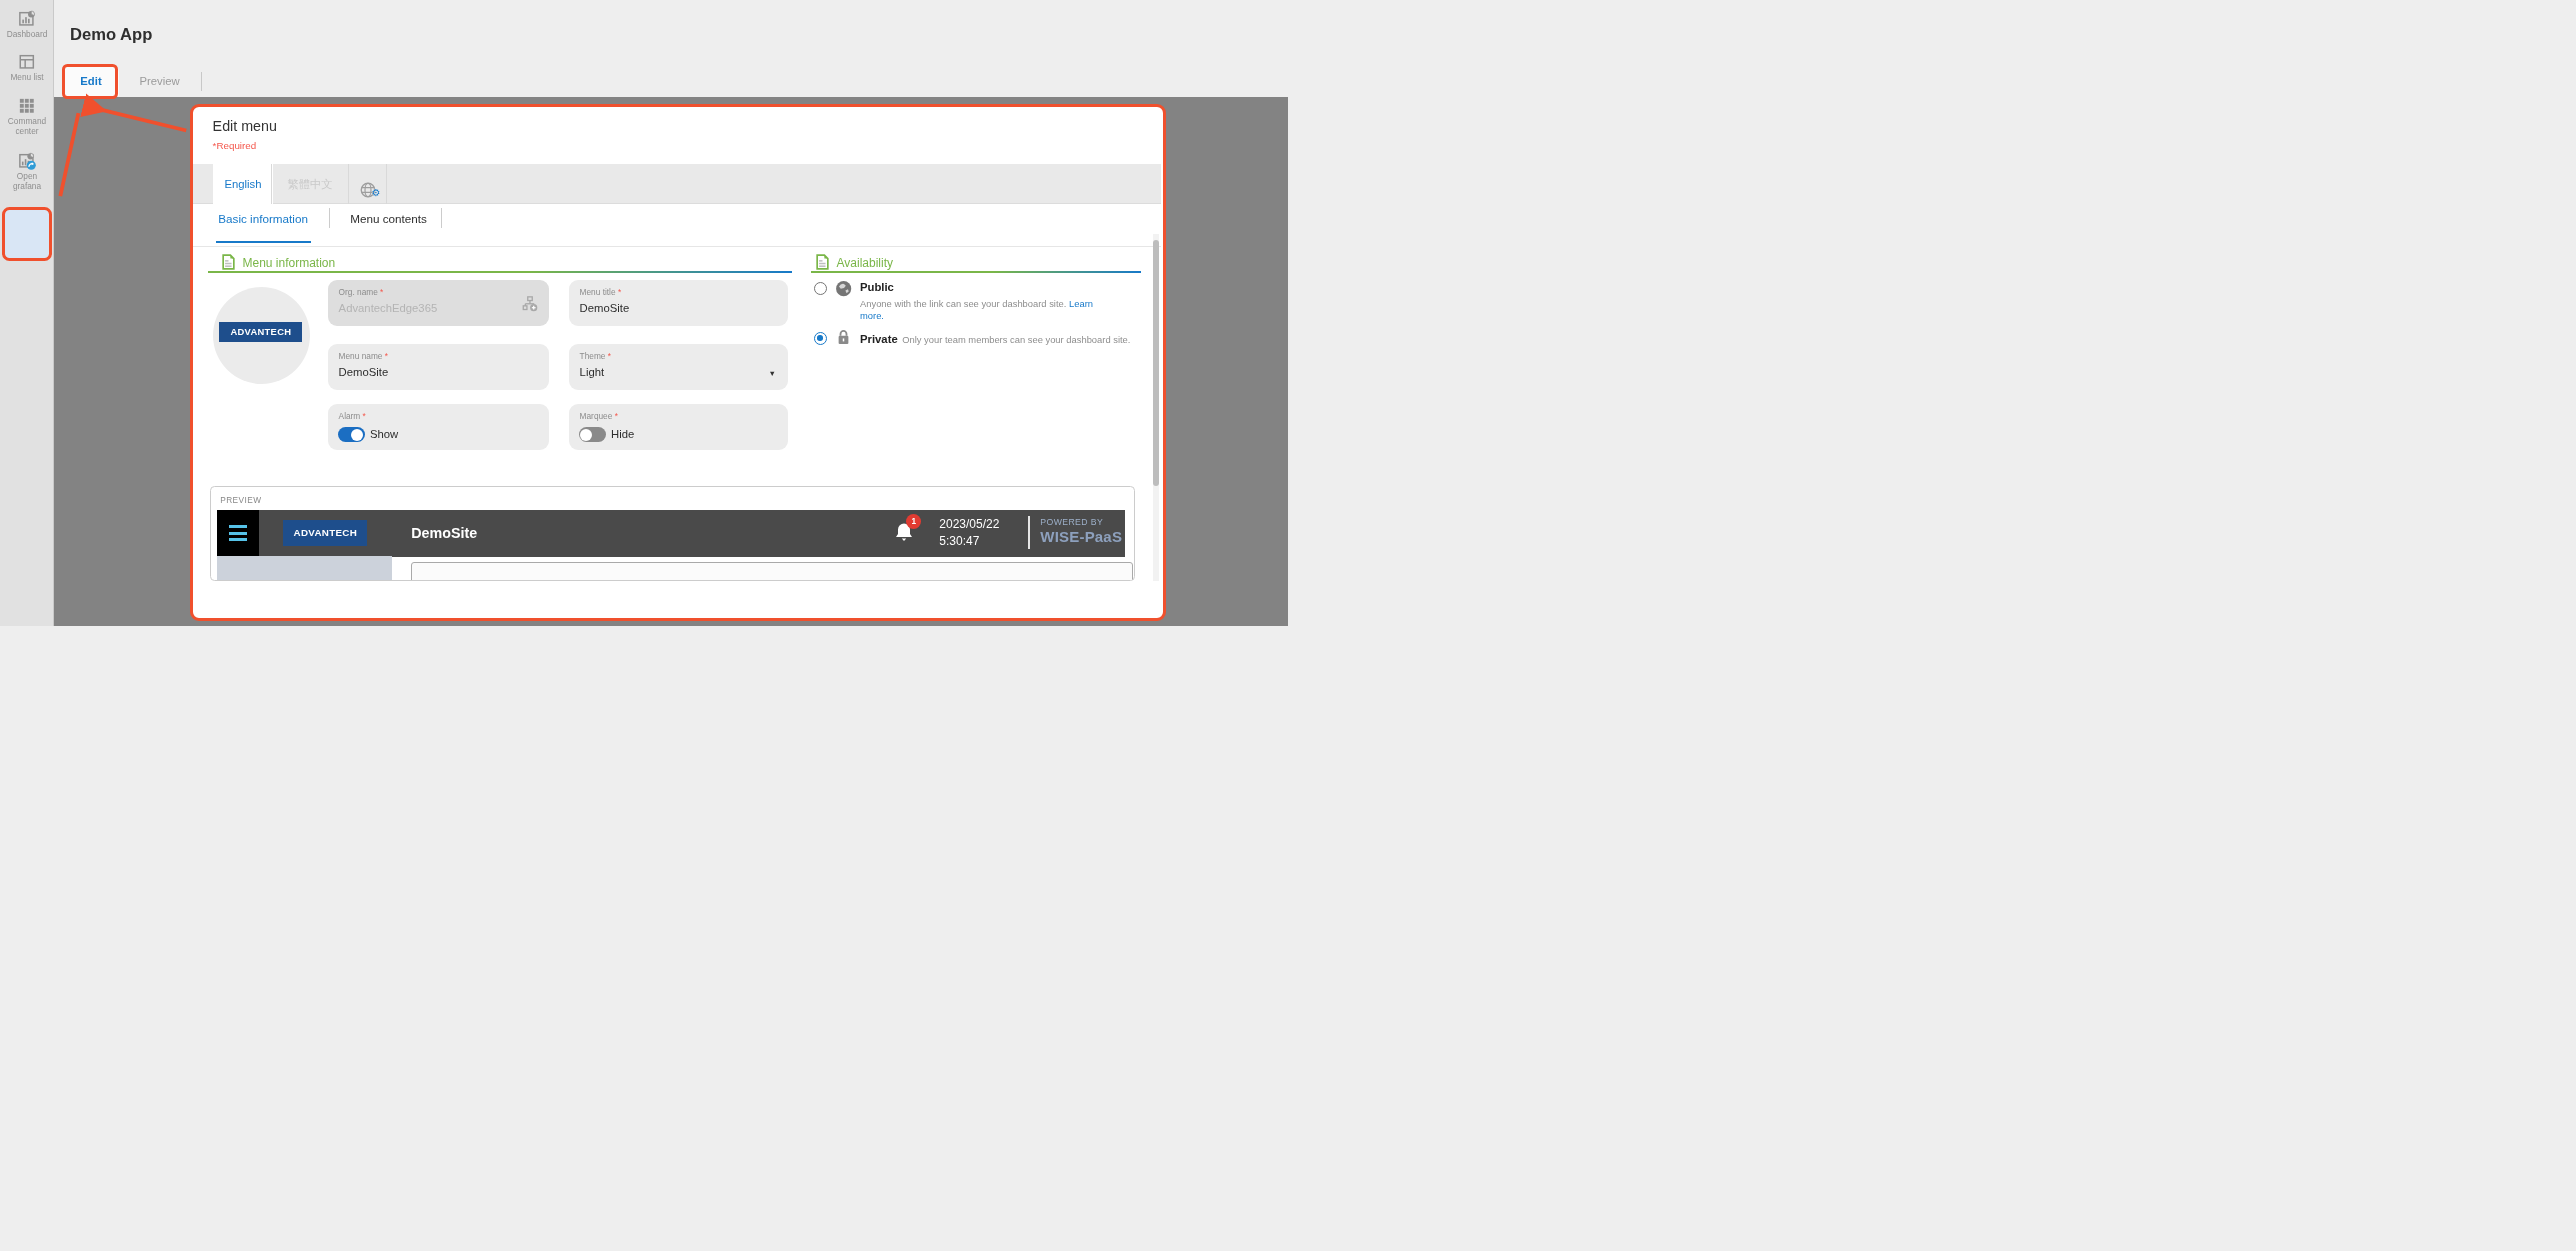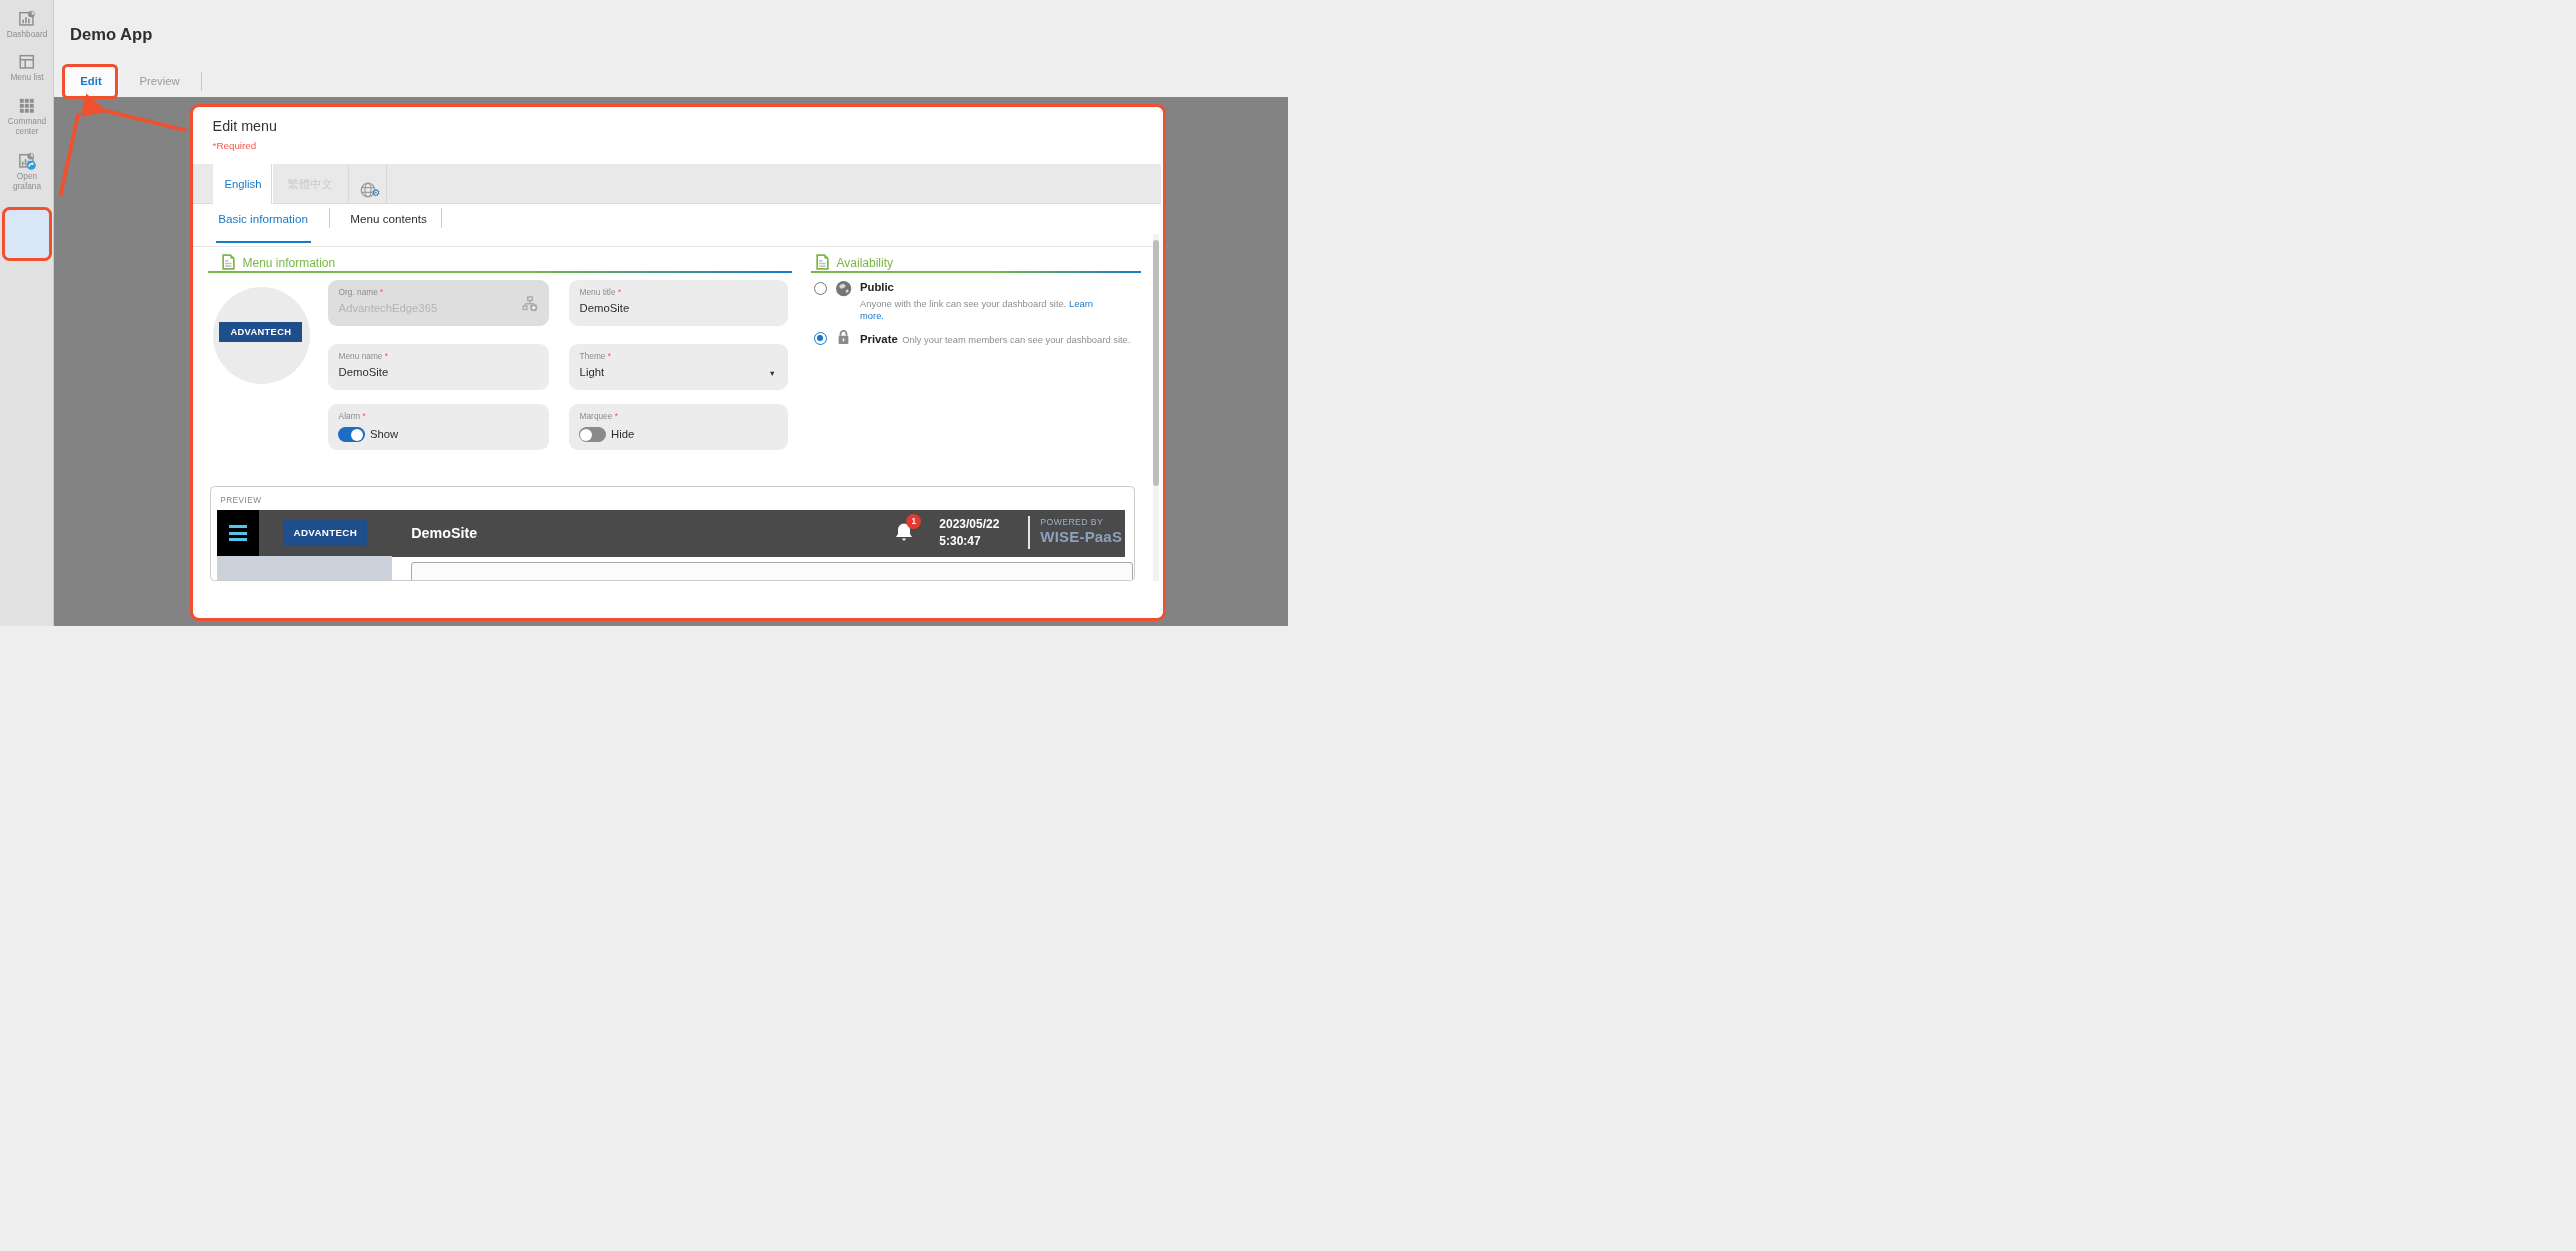--- a/index.html
+++ b/index.html
@@ -112,21 +112,21 @@
   #pbar-burger { position:absolute; left:0; top:0; width:42px; height:47px; background:#000;
     display:flex; flex-direction:column; justify-content:center; align-items:center; gap:3.8px; }
   #pbar-burger i { display:block; width:18px; height:3px; background:#56c2e8; }
   #pbar-logo { position:absolute; left:66px; top:10.6px; width:84px; height:26px; background:#1e4e8c;
     color:#fff; font-weight:bold; font-size:9.8px; letter-spacing:0.3px; text-align:center; line-height:26px; }
   #pbar-sitetitle { position:absolute; left:194px; top:0; height:47px; line-height:47px;
     color:#fff; font-weight:bold; font-size:14.3px; }
   #pbar-bell { position:absolute; left:674px; top:10.6px; width:26px; height:26px; }
   #pbar-badge { position:absolute; left:689px; top:4.5px; width:15px; height:15px; border-radius:50%;
     background:#e23b32; color:#fff; font-size:8.3px; font-weight:bold; text-align:center; line-height:15px; }
-  #pbar-datetime { position:absolute; left:722px; top:6px; color:#fff; font-weight:bold;
+  #pbar-datetime { position:absolute; left:722px; top:6px; color:#fff; font-weight:normal;
     font-size:12px; line-height:17.3px; }
   #pbar-divider { position:absolute; left:811px; top:6.8px; width:1.5px; height:33px; background:#e6e6e6; }
   #pbar-powered { position:absolute; left:823px; top:7.5px; }
   #pbar-powered .by { font-size:8.7px; color:#9db0c9; letter-spacing:0.4px; }
   #pbar-powered .brand { font-size:15px; font-weight:bold; color:#8da0bd; letter-spacing:0.2px; margin-top:0.8px; }
   #pbody-side { position:absolute; left:6px; top:69px; width:175px; height:26px; background:#ccd2db; }
   #pbody-box { position:absolute; left:200px; top:75px; width:722px; height:30px;
     background:#fbfbfb; border:1.5px solid #a9a9a9; border-radius:3px; }
 
   

